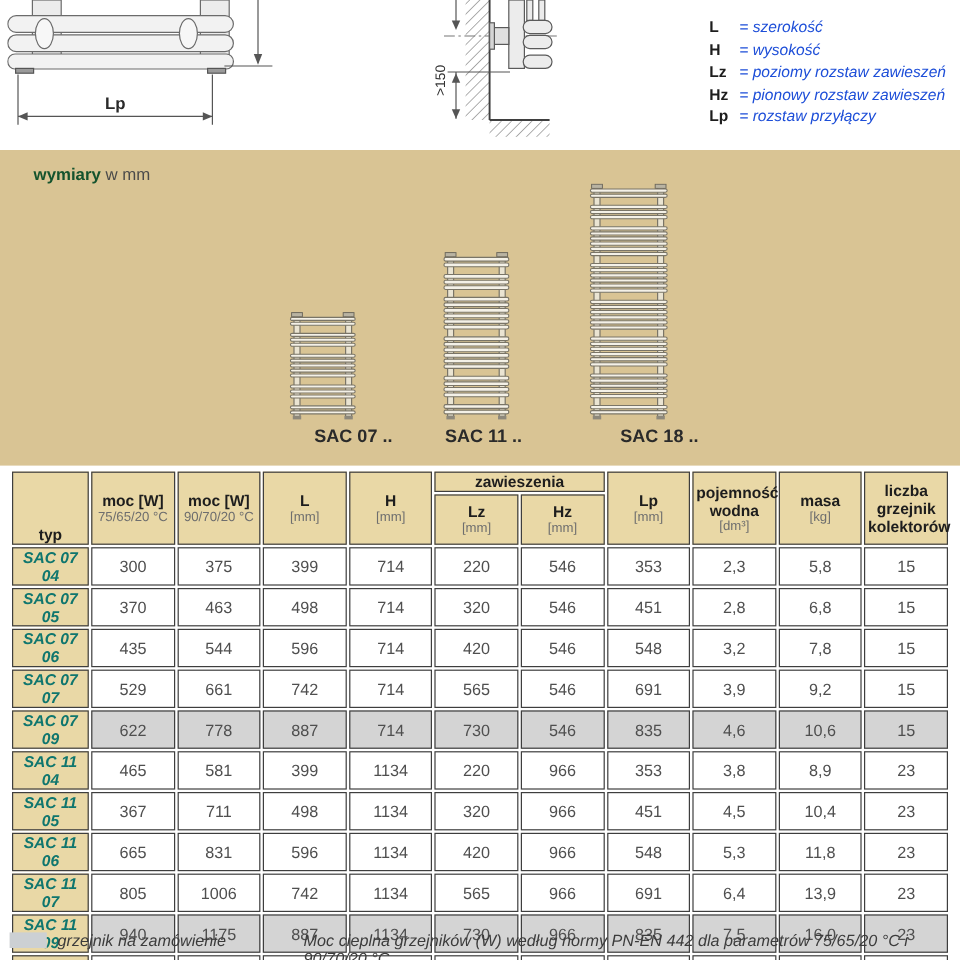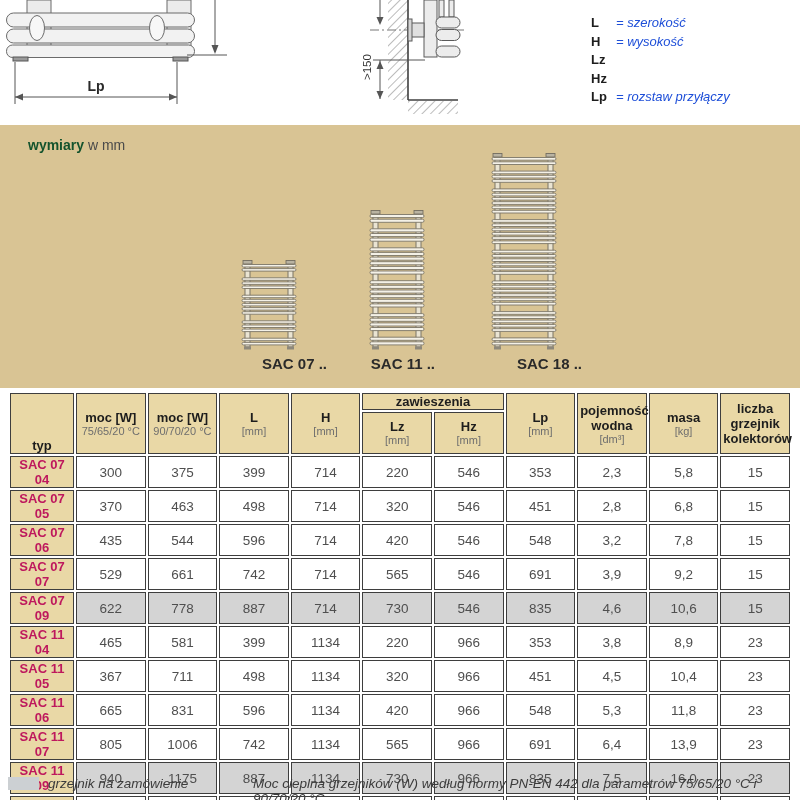--- a/index.html
+++ b/index.html
@@ -25,21 +25,21 @@
   .radiator-figure{position:absolute;}
   .fig-label{position:absolute;font-weight:bold;font-size:15px;color:#2a2a2a;text-align:right;}
   
   .table-wrap{position:absolute;left:8px;top:391px;}
   table.spec{border-collapse:separate;border-spacing:2px;table-layout:fixed;width:784px;}
   table.spec th, table.spec td{border:1px solid #3e3e3e;text-align:center;padding:0 2px;}
   thead th{background:#e9d8a6;color:#1d1d1d;font-size:13px;font-weight:bold;vertical-align:bottom;padding-bottom:3px;}
   thead tr.grp-row th{height:14px;vertical-align:middle;padding-bottom:0;}
   thead tr.sub-row th{height:38px;vertical-align:middle;padding-bottom:2px;}
   .sub{display:block;font-weight:normal;font-size:11px;color:#6e6e6e;letter-spacing:0;}
-  tbody th{background:#e9d8a6;color:#be185d;font-size:13px;font-weight:bold;height:18px;}
+  tbody th{background:#e9d8a6;color:#0f766e;font-size:13px;font-weight:bold;height:18px;font-style:italic;}
   tbody td{background:#ffffff;color:#4f4f4f;font-size:13.5px;height:18px;}
   tbody tr.on-order td{background:#d4d4d4;}
   
   .footer{position:absolute;left:0;top:773px;width:780px;height:24px;}
   .order-swatch{position:absolute;left:8px;top:4px;width:31px;height:13px;background:#ccd0d3;}
   .order-note{position:absolute;left:48px;top:3px;font-style:italic;font-size:13.5px;color:#3c3c3c;}
   .norm-note{position:absolute;left:253px;top:3px;font-style:italic;font-size:13.5px;color:#3c3c3c;}
 </style>
 </head>
 <body>
@@ -111,23 +111,25 @@
     <div class="legend-row">
         <span class="legend-term">L</span>
         <span class="legend-def">= szerokość</span>
       </div>
     <div class="legend-row">
         <span class="legend-term">H</span>
         <span class="legend-def">= wysokość</span>
       </div>
     <div class="legend-row">
         <span class="legend-term">Lz</span>
+        <span class="legend-def">= poziomy rozstaw zawieszeń</span>
       </div>
     <div class="legend-row">
         <span class="legend-term">Hz</span>
+        <span class="legend-def">= pionowy rozstaw zawieszeń</span>
       </div>
     <div class="legend-row">
         <span class="legend-term">Lp</span>
         <span class="legend-def">= rozstaw przyłączy</span>
       </div>
   </div>
 </div>
 
 <div class="dim-band">
   <div class="dim-title"><b>wymiary</b><span> w mm</span></div>

